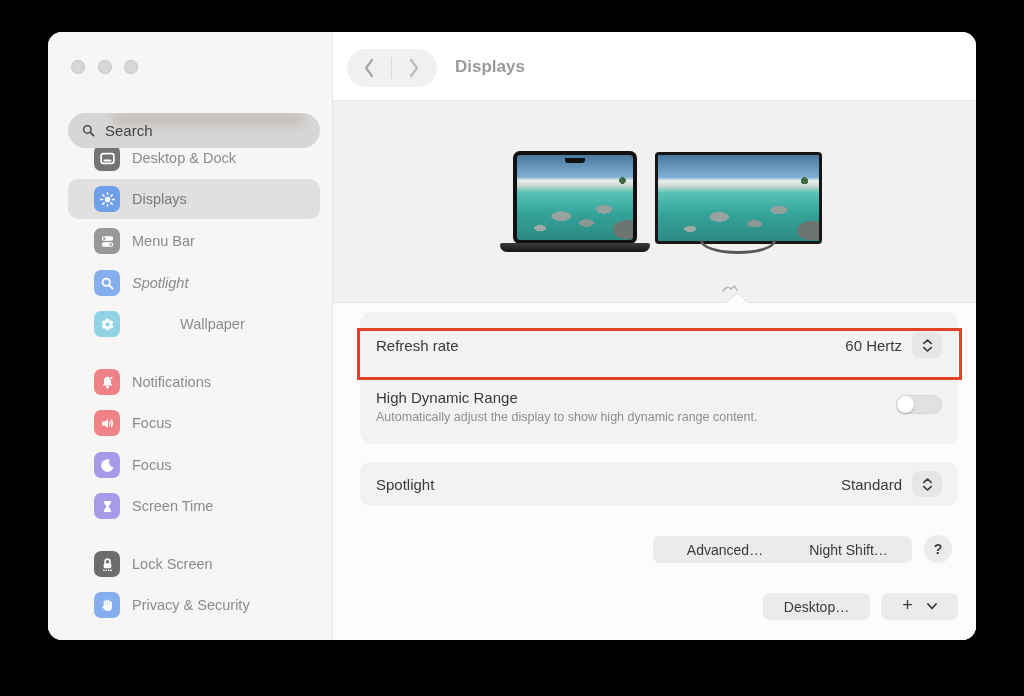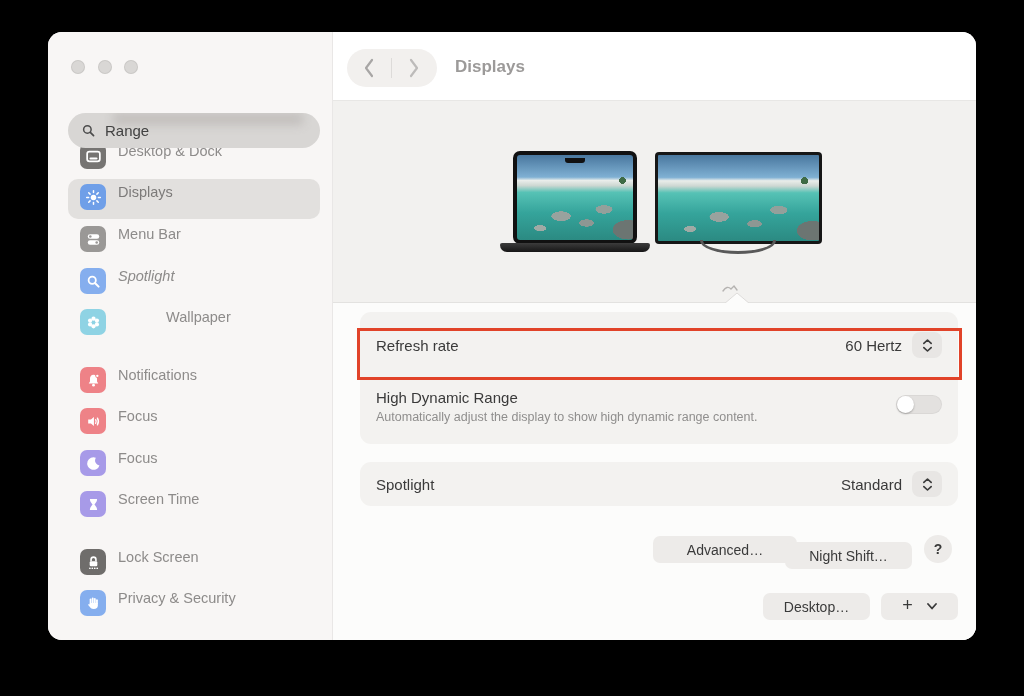--- a/index.html
+++ b/index.html
@@ -18,22 +18,22 @@
   .tl.c { left:23px; } .tl.m { left:50px; } .tl.z { left:76px; }
 
   .search { position:absolute; left:20px; top:81px; width:252px; height:35px;
             border-radius:17.5px; background:#d8d6d4; display:flex; align-items:center;
             z-index:3; overflow:hidden; }
   .search .smudge { position:absolute; left:45px; top:0; width:190px; height:12px;
                     background:#a9a4a1; filter:blur(5px); opacity:.45; }
   .search .mag { margin-left:13px; display:flex; }
   .search .ph { margin-left:9px; font-size:15px; color:#424242; position:relative; }
 
-  .srow { position:absolute; left:32px; right:10px; height:30px;
-          display:flex; z-index:2; }
+  .srow { position:absolute; left:46px; right:10px; height:30px;
+          display:flex; align-items:center; z-index:2; }
   .srow .lbl { margin-left:12px; font-size:14.5px; color:#8d8b8a; white-space:nowrap; }
   .sel-pill { position:absolute; left:20px; top:147px; width:252px; height:40px;
               border-radius:10px; background:#e2e0de; z-index:1; }
   .ic { width:26px; height:26px; border-radius:7px; flex:0 0 26px;
         display:flex; align-items:center; justify-content:center; }
   .ic svg { display:block; }
   .ic.dock   { background:#767472; }
   .ic.disp   { background:#6f9fe8; }
   .ic.menu   { background:#9a9896; }
   .ic.spot   { background:#85aeee; }
@@ -111,21 +111,21 @@
           background:#fff; box-shadow:0 1px 2px rgba(0,0,0,.28); }
   .r-rot { top:0; height:44px; }
 
   .annotation { position:absolute; left:24px; top:25px; width:605px; height:52px;
                 border:3px solid #e14329; z-index:6; pointer-events:none; }
 
   .btn { position:absolute; height:27px; border-radius:7px; background:#edebe9;
          display:flex; align-items:center; justify-content:center;
          font-size:14px; color:#3a3a3a; }
   .b-adv { left:320px; top:233px; width:144px; }
-  .b-ns  { left:452px; top:239px; width:127px; }
+  .b-ns  { left:452px; top:233px; width:127px; }
   .b-help{ left:591px; top:232px; width:28px; height:28px; border-radius:50%;
            font-weight:bold; font-size:14px; }
   .b-arr { left:430px; top:290px; width:107px; }
   .b-add { left:548px; top:290px; width:77px; gap:14px; }
   .b-add .plus { font-size:18px; color:#3a3a3a; margin-top:-2px; }
 </style>
 </head>
 <body>
 
 <div class="win">
@@ -279,21 +279,21 @@
     </div>
 
     <div class="search">
       <div class="smudge"></div>
       <span class="mag">
         <svg width="15" height="15" viewBox="0 0 16 16">
             <circle cx="6.8" cy="6.8" r="4" fill="none" stroke="#4c4c4c" stroke-width="1.6"></circle>
             <line x1="9.9" y1="9.9" x2="13.4" y2="13.4" stroke="#4c4c4c" stroke-width="1.8" stroke-linecap="round"></line>
           </svg>
       </span>
-      <span class="ph">Range</span>
+      <span class="ph">Search</span>
     </div>
   </div>
 
   <div class="main">
 
     <div class="navpill">
       <div class="navbtn">
         <svg width="12" height="20" viewBox="0 0 12 20">
             <path d="M9 2 L3 10 L9 18" fill="none" stroke="#a8a6a5" stroke-width="2.2" stroke-linecap="round" stroke-linejoin="round"></path>
           </svg>

